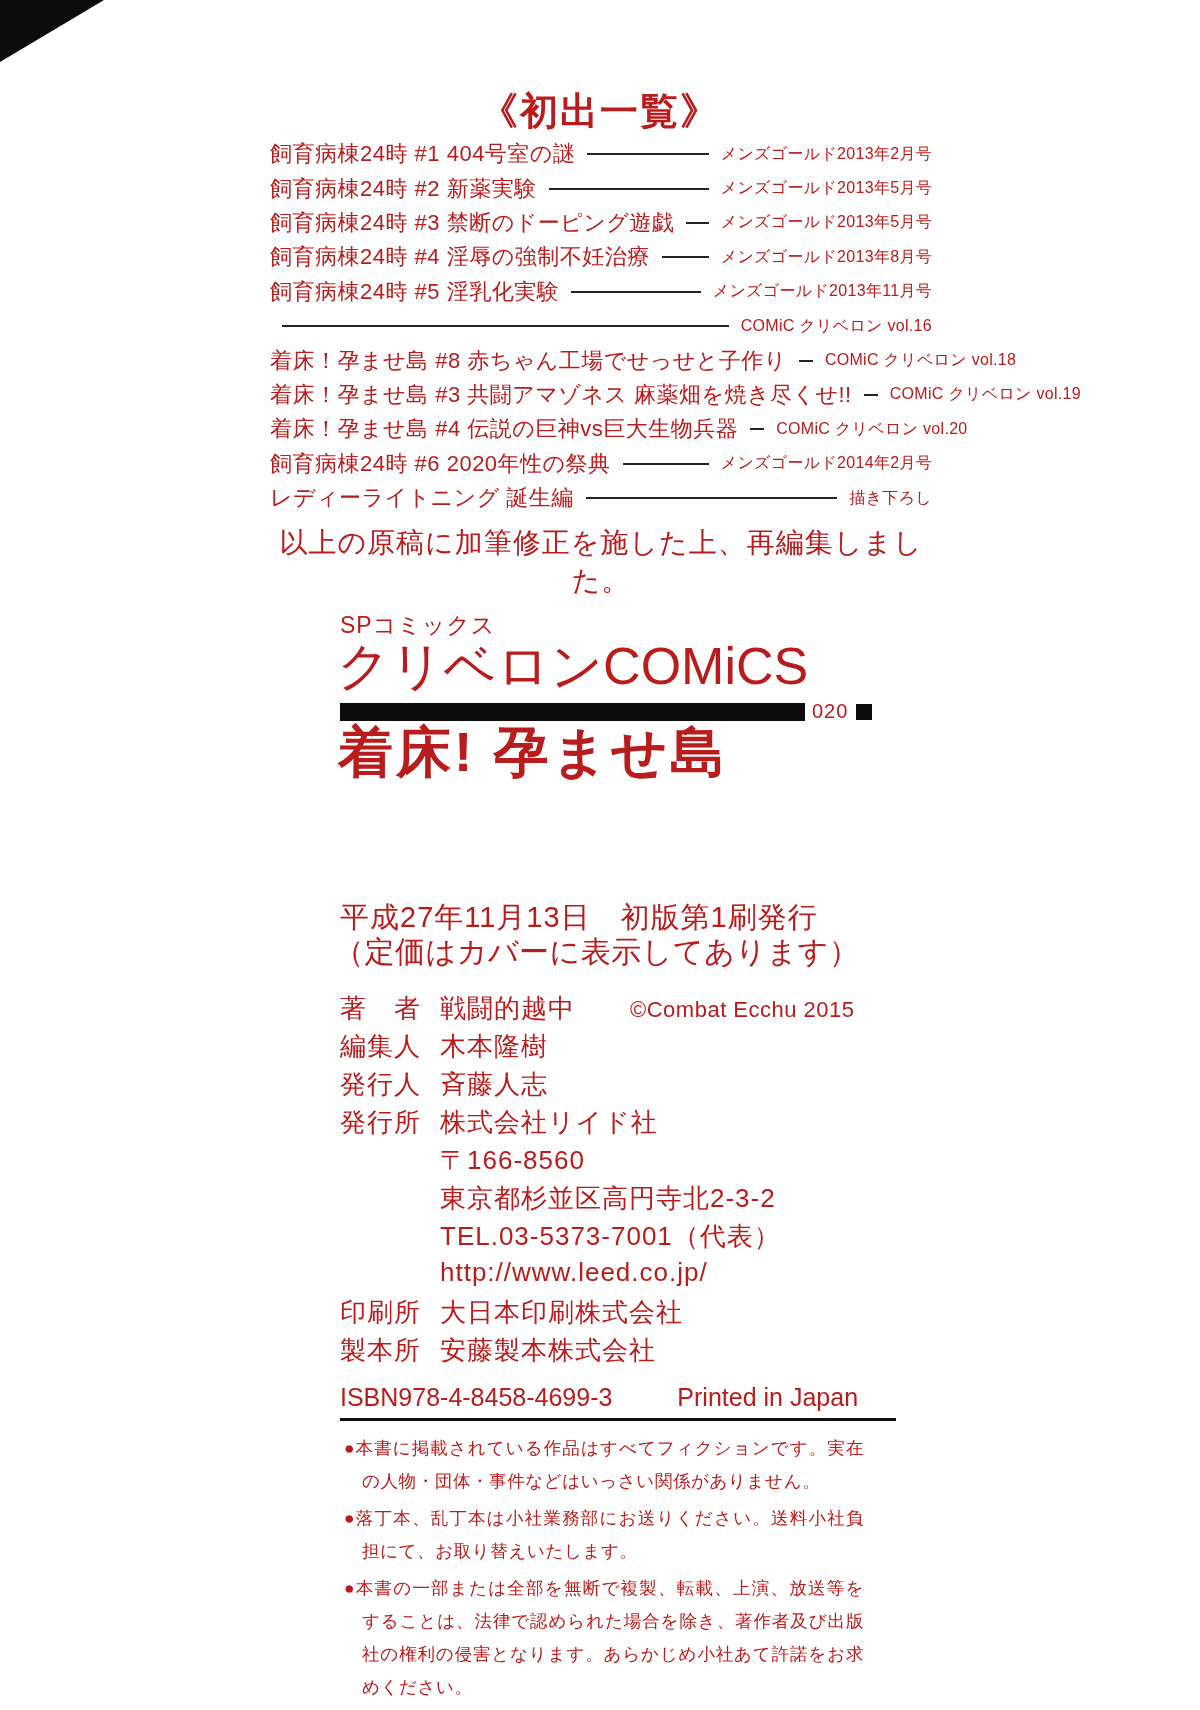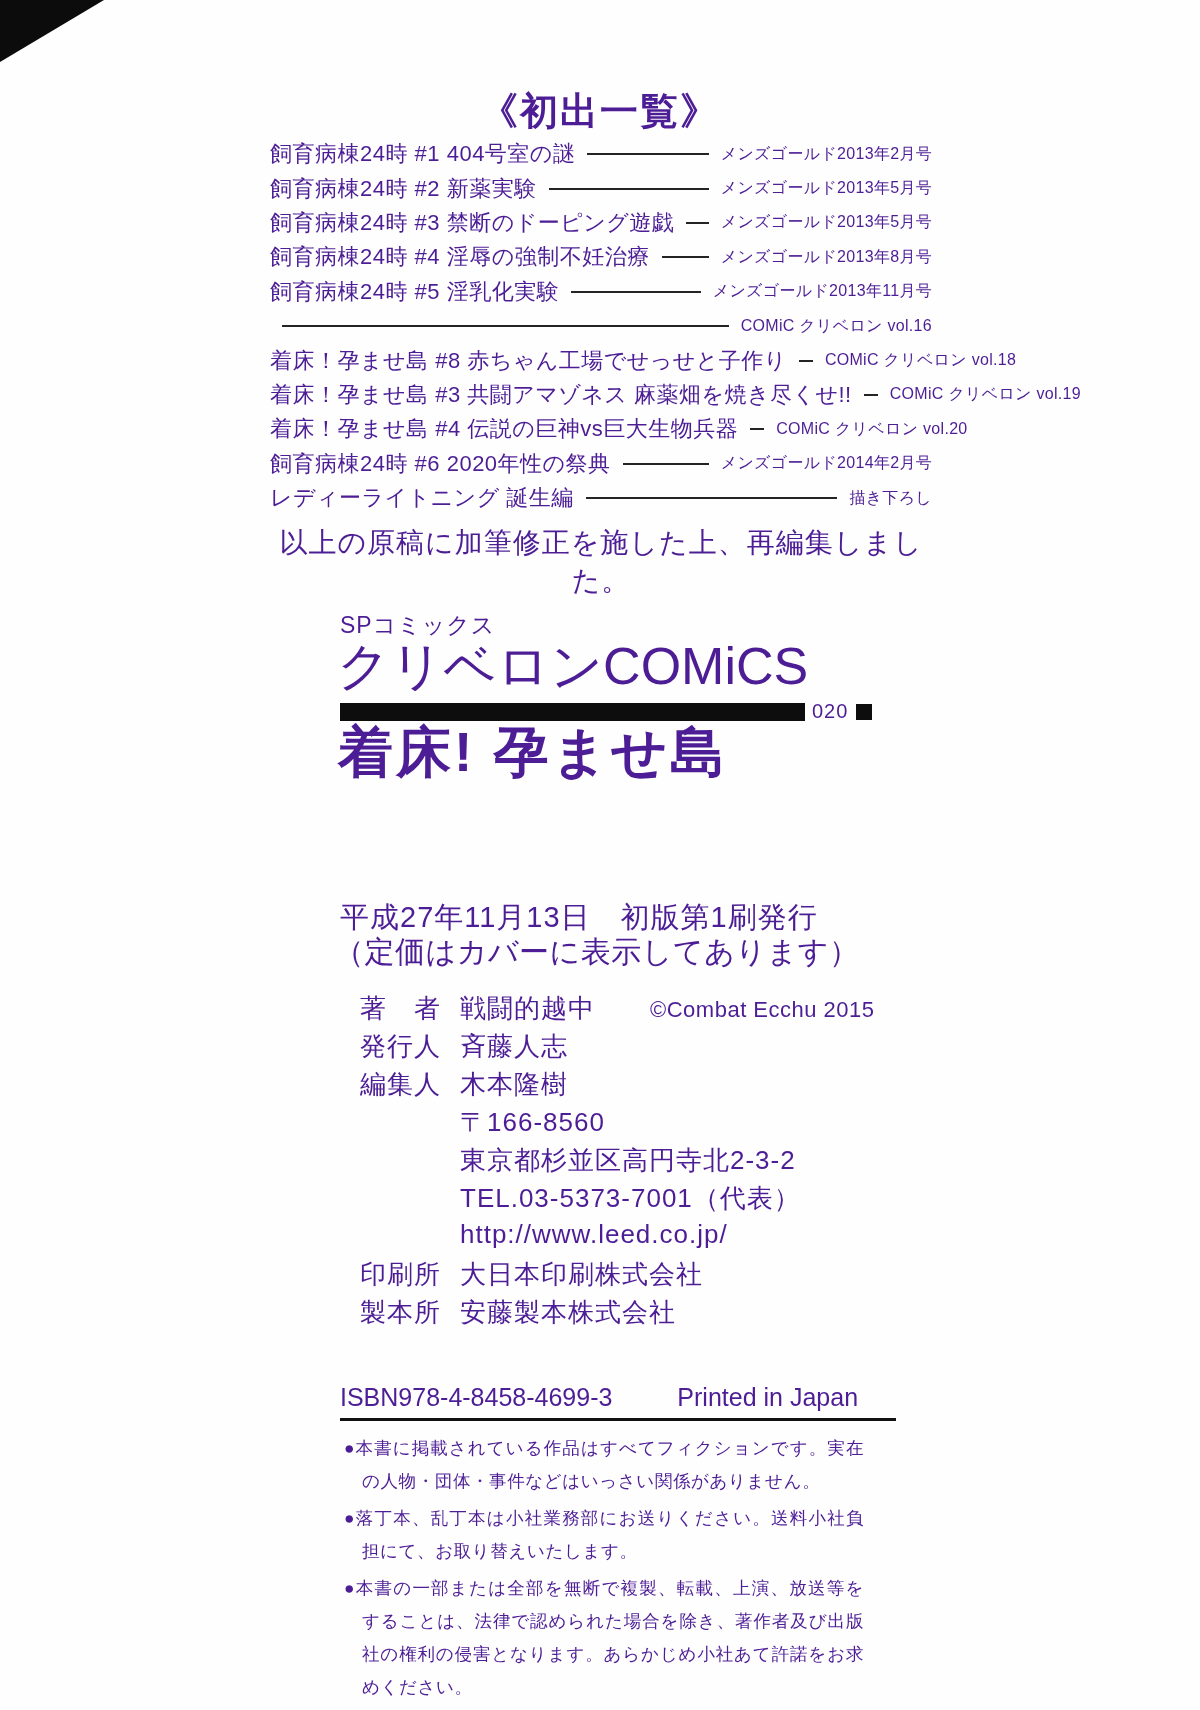--- a/index.html
+++ b/index.html
@@ -1,21 +1,21 @@
 <!DOCTYPE html>
 <html lang="ja"><head>
 <meta charset="utf-8">
 <style>
   html,body{margin:0;padding:0;background:#e9e9e9;}
   .page{
     position:relative;
     width:1200px;height:1710px;
     margin:0 auto;
     background:#fefefe;
-    color:#4c1d95;
+    color:#b91c1c;
     font-family:"Liberation Sans","DejaVu Sans",sans-serif;
     overflow:hidden;
   }
   
   .corner-artifact{
     position:absolute;left:0;top:0;width:104px;height:62px;
     background:#0c0c0c;
     clip-path:polygon(0 0,100% 0,0 100%);
   }
   
@@ -49,21 +49,21 @@
   .bar-row{position:absolute;top:700px;left:0;display:flex;align-items:center;}
   .bar{width:465px;height:18px;background:#0d0d0d;}
   .series-num{font-size:20px;margin-left:7px;letter-spacing:1px;}
   .num-square{width:16px;height:16px;background:#0d0d0d;margin-left:8px;}
   .book-title{
     position:absolute;top:716px;left:-2px;
     font-size:55px;font-weight:900;letter-spacing:3px;white-space:nowrap;
   }
   .print-date{position:absolute;top:898px;left:0;font-size:29px;letter-spacing:1px;white-space:nowrap;}
   .price-note{position:absolute;top:932px;left:-6px;font-size:30px;letter-spacing:0.5px;}
-  .credits{position:absolute;top:991px;left:0;margin-left:20px;}
+  .credits{position:absolute;top:991px;left:0;}
   .crow{display:flex;align-items:baseline;height:38px;font-size:26px;white-space:nowrap;}
   .clabel{flex:0 0 100px;letter-spacing:1px;}
   .cvalue{letter-spacing:1px;}
   .copyright{font-size:22px;margin-left:55px;letter-spacing:0.5px;}
   .isbn-row{position:absolute;top:1378px;left:0;font-size:25px;line-height:38px;white-space:nowrap;}
   .printed-in{margin-left:58px;margin-top:32px;}
   .rule{position:absolute;top:1418px;left:340px;width:556px;height:3px;background:#111;border:0;margin:0;}
   
   .disclaimers{
     position:absolute;top:1433px;left:344px;width:520px;
@@ -152,26 +152,30 @@
     <div class="print-date">平成27年11月13日　初版第1刷発行</div>
     <div class="price-note">（定価はカバーに表示してあります）</div>
 
     <div class="credits">
       <div class="crow">
         <span class="clabel">著　者</span>
         <span class="cvalue">戦闘的越中</span>
         <span class="copyright">©Combat Ecchu 2015</span>
       </div>
       <div class="crow">
+        <span class="clabel">編集人</span>
+        <span class="cvalue">木本隆樹</span>
+      </div>
+      <div class="crow">
         <span class="clabel">発行人</span>
         <span class="cvalue">斉藤人志</span>
       </div>
       <div class="crow">
-        <span class="clabel">編集人</span>
-        <span class="cvalue">木本隆樹</span>
+        <span class="clabel">発行所</span>
+        <span class="cvalue">株式会社リイド社</span>
       </div>
       <div class="crow">
         <span class="clabel"></span>
         <span class="cvalue">〒166-8560</span>
       </div>
       <div class="crow">
         <span class="clabel"></span>
         <span class="cvalue">東京都杉並区高円寺北2-3-2</span>
       </div>
       <div class="crow">

